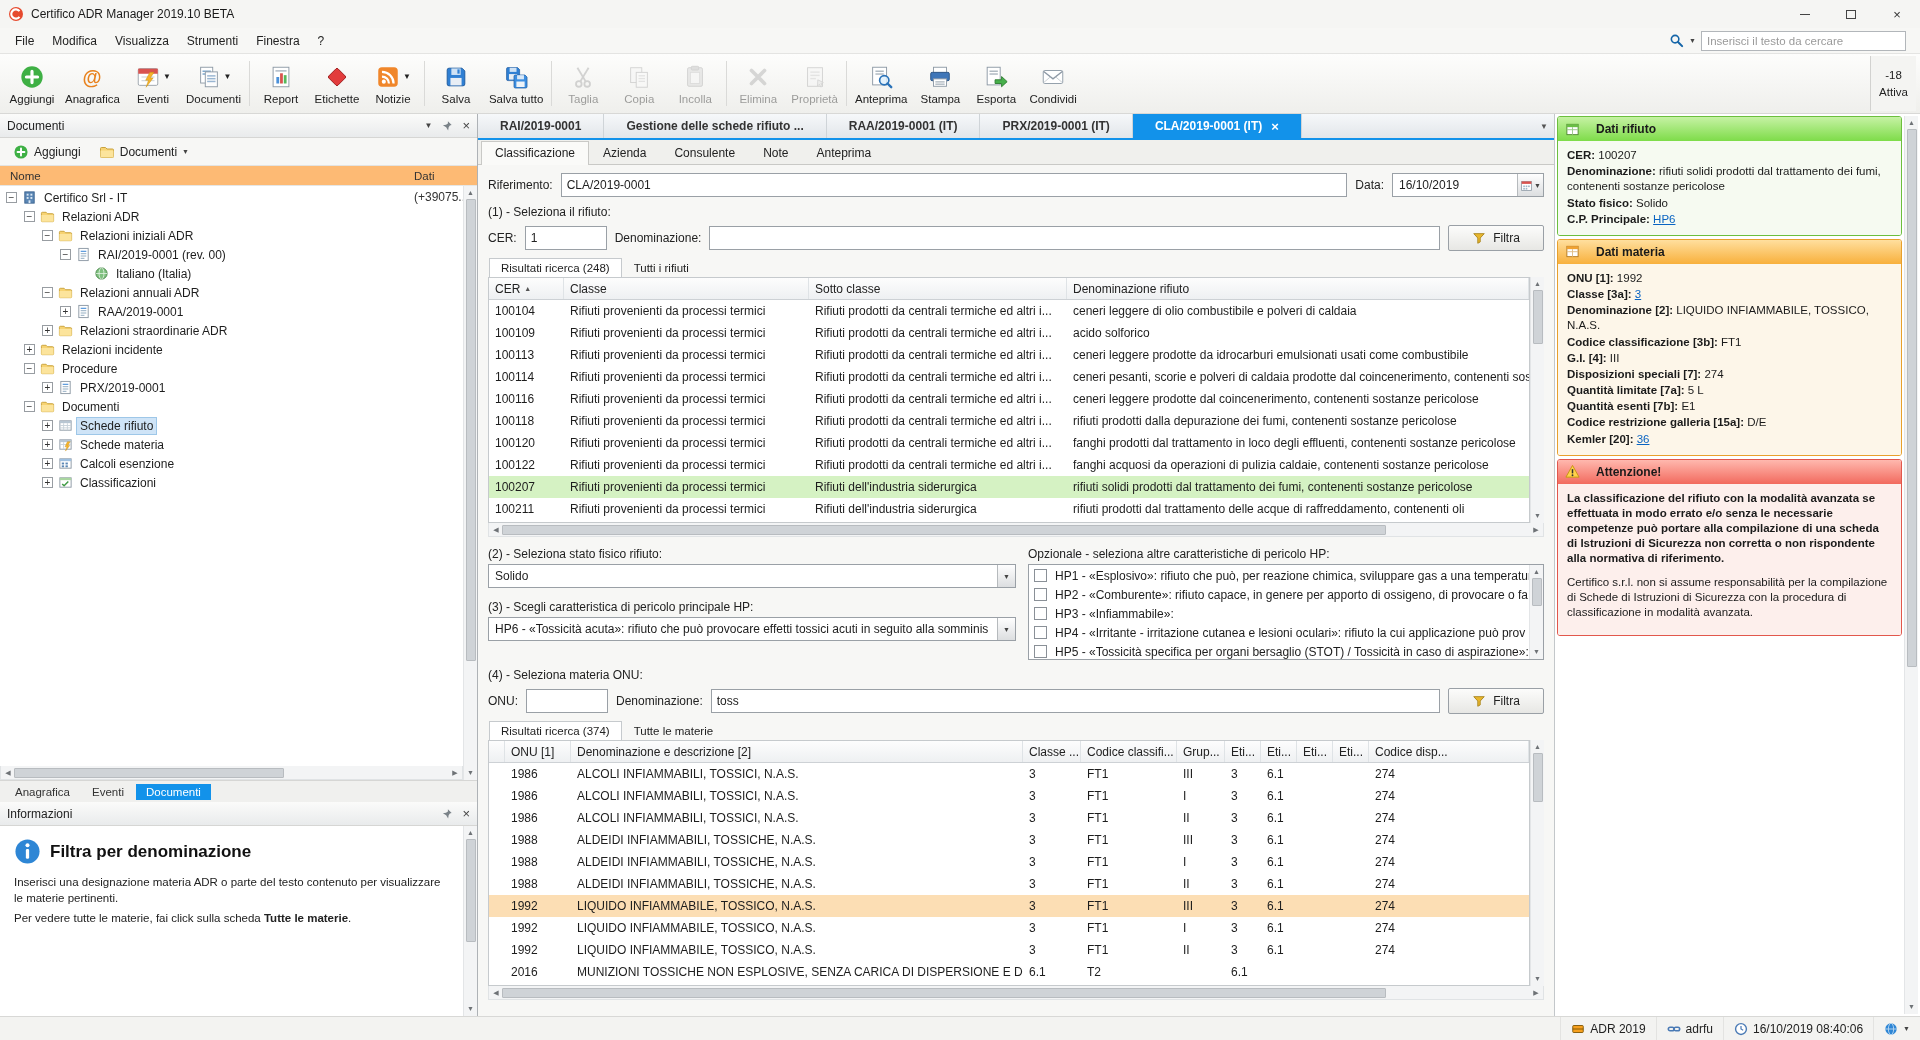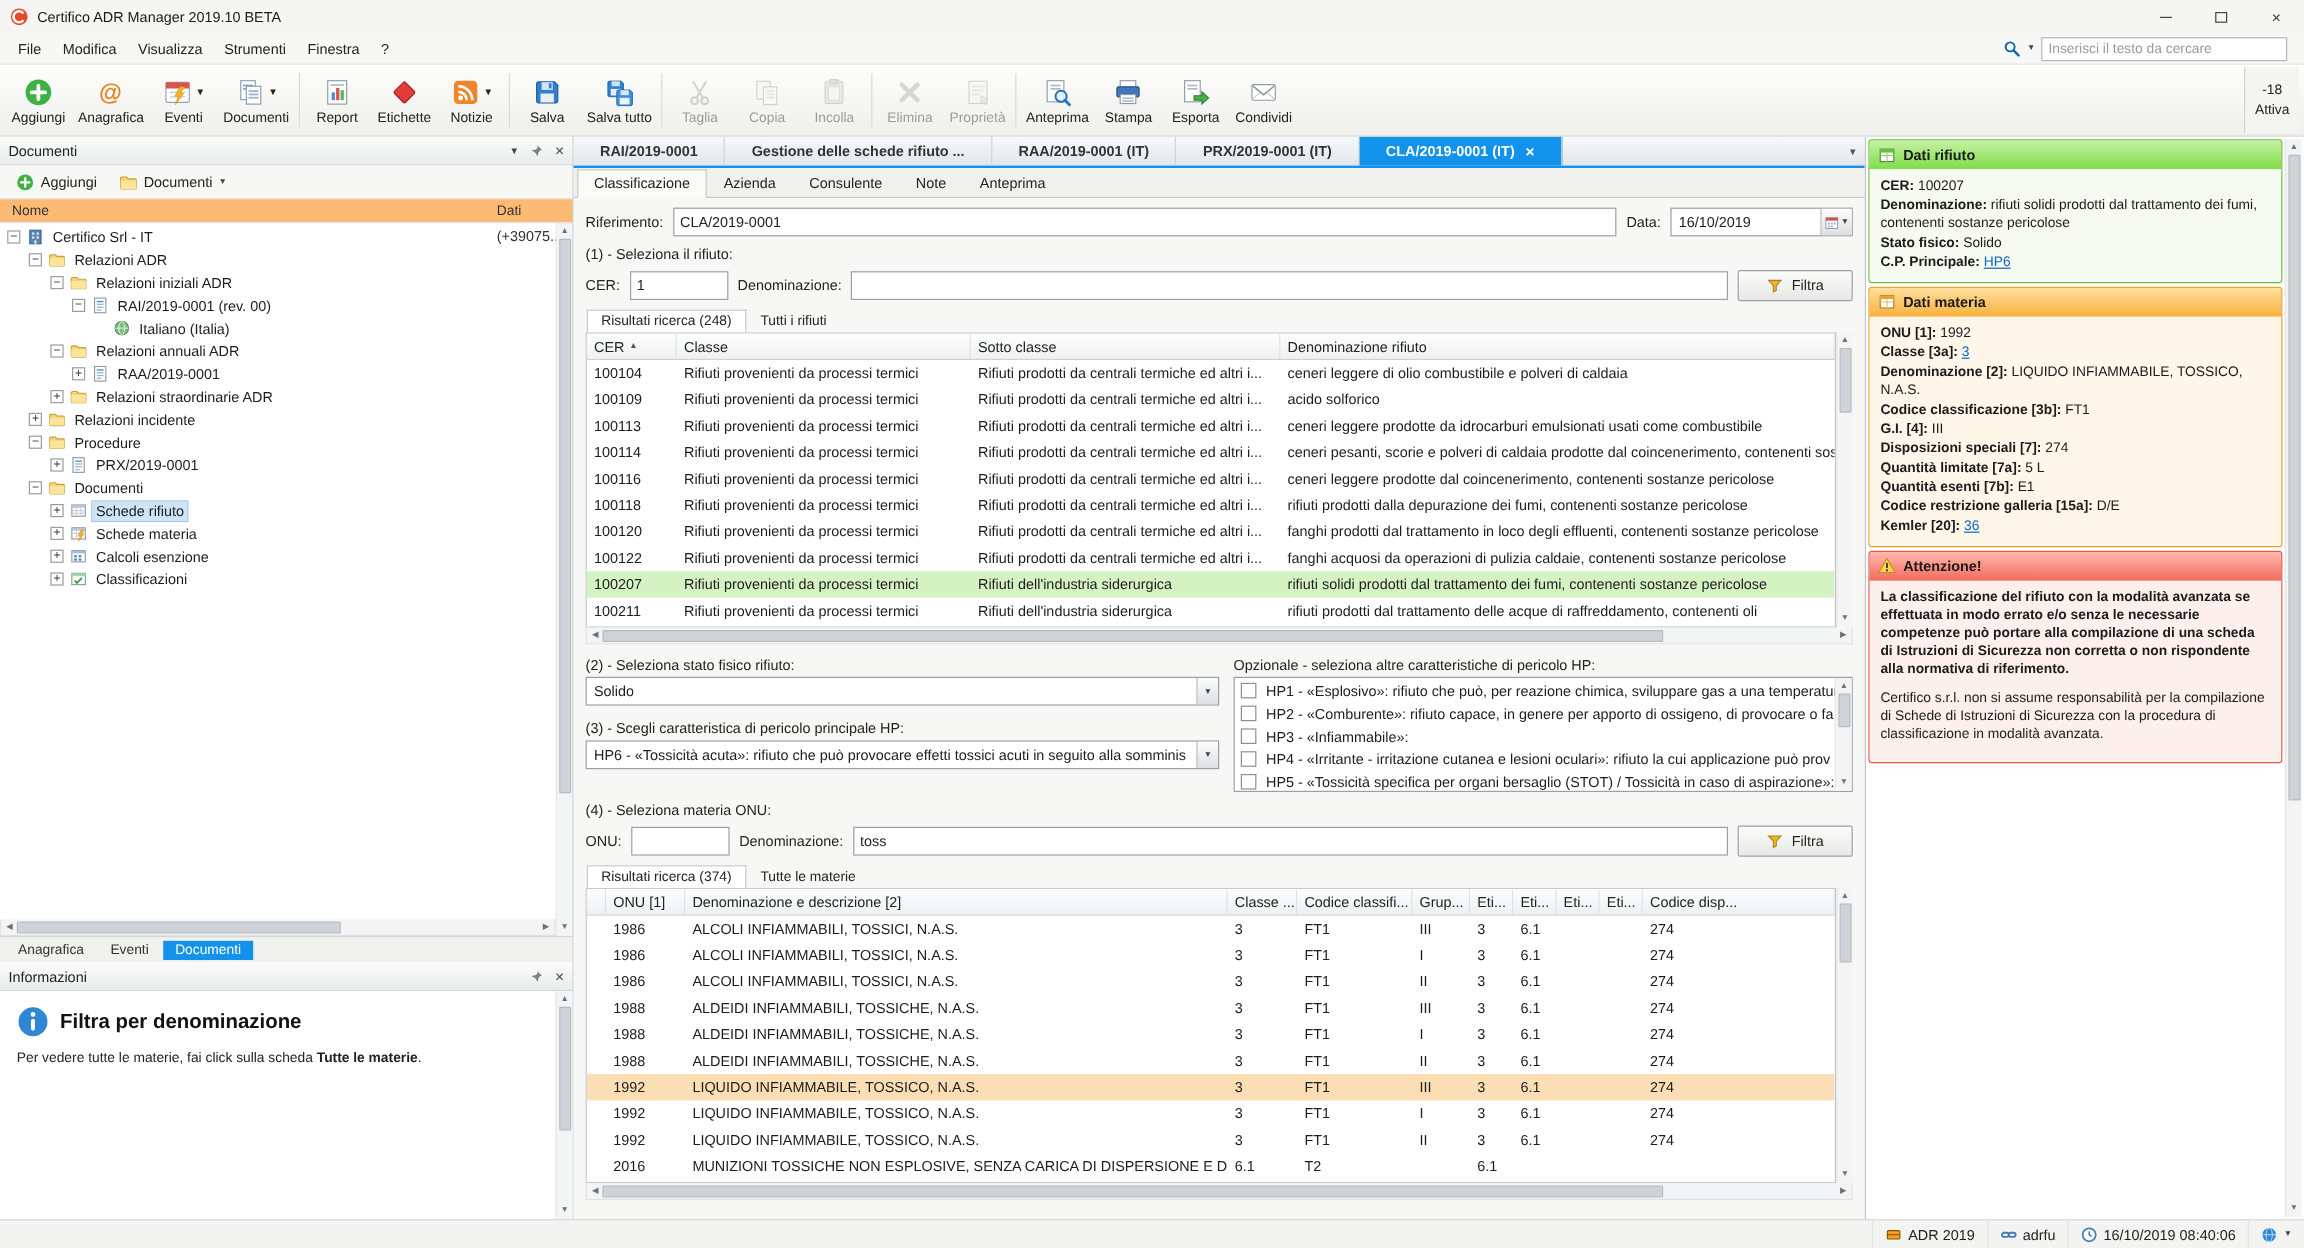--- a/index.html
+++ b/index.html
@@ -137,21 +137,21 @@
   .hp-row { height:19px; display:flex; align-items:center; gap:8px; padding:0 5px; font-size:12px; white-space:nowrap; overflow:hidden; }
   .checkbox { width:13px; height:13px; border:1px solid #8a9097; background:#fff; flex:none; }
 
   
   .right-panel { width:366px; flex:none; border-left:1px solid #c3c7ca; background:#fff; display:flex; padding:2px; min-height:0; }
   .rp-cards { flex:1; min-width:0; display:flex; flex-direction:column; gap:3px; }
   .card { border:1px solid; border-radius:3px; overflow:hidden; flex:none; }
   .card.green { border-color:#6cbf3e; }
   .card.orange { border-color:#e8a02c; }
   .card.red { border-color:#e2574c; }
-  .card-header { height:24px; display:flex; align-items:center; gap:6px; padding:0 7px; font-weight:bold; font-size:12px; color:#1a1a1a; }
+  .card-header { height:24px; display:flex; align-items:center; gap:16px; padding:0 7px; font-weight:bold; font-size:12px; color:#1a1a1a; }
   .green .card-header { background:linear-gradient(#c6f2a4,#7edc49); }
   .orange .card-header { background:linear-gradient(#ffdf9e,#f8b03c); }
   .red .card-header { background:linear-gradient(#ffb8ae,#f26a5e); }
   .card-header .icn svg { width:15px; height:15px; }
   .card-body { padding:7px 9px; font-size:11.5px; line-height:1.32; color:#1b1b1b; }
   .green .card-body { background:#f6faf1; }
   .orange .card-body { background:#fdf6e9; }
   .red .card-body { background:#fdefec; }
   .rp-line { margin-bottom:1px; }
   .rp-lab { font-weight:bold; }
@@ -765,20 +765,21 @@
           <div class="info-head">
             <span class="icn">
                 <svg viewBox="0 0 28 28">
                   <circle cx="14" cy="14" r="12.5" fill="#2e86d5"></circle>
                   <rect x="12.3" y="11.5" width="3.4" height="10" rx="1.4" fill="#fff"></rect>
                   <circle cx="14" cy="7.6" r="2.1" fill="#fff"></circle>
                 </svg>
               </span>
             <span class="info-title">Filtra per denominazione</span>
           </div>
+          <p class="info-p">Inserisci una designazione materia ADR o parte del testo contenuto per visualizzare le materie pertinenti.</p>
           <p class="info-p"><span>Per vedere tutte le materie, fai click sulla scheda </span><b>Tutte le materie</b><span>.</span></p>
         </div>
         <div class="vscroll">
           <span class="arr">▲</span>
             <div class="vthumb" style="height:55%"></div>
             <span class="arr" style="margin-top:auto;">▼</span>
         </div>
       </div>
     </div>
 

